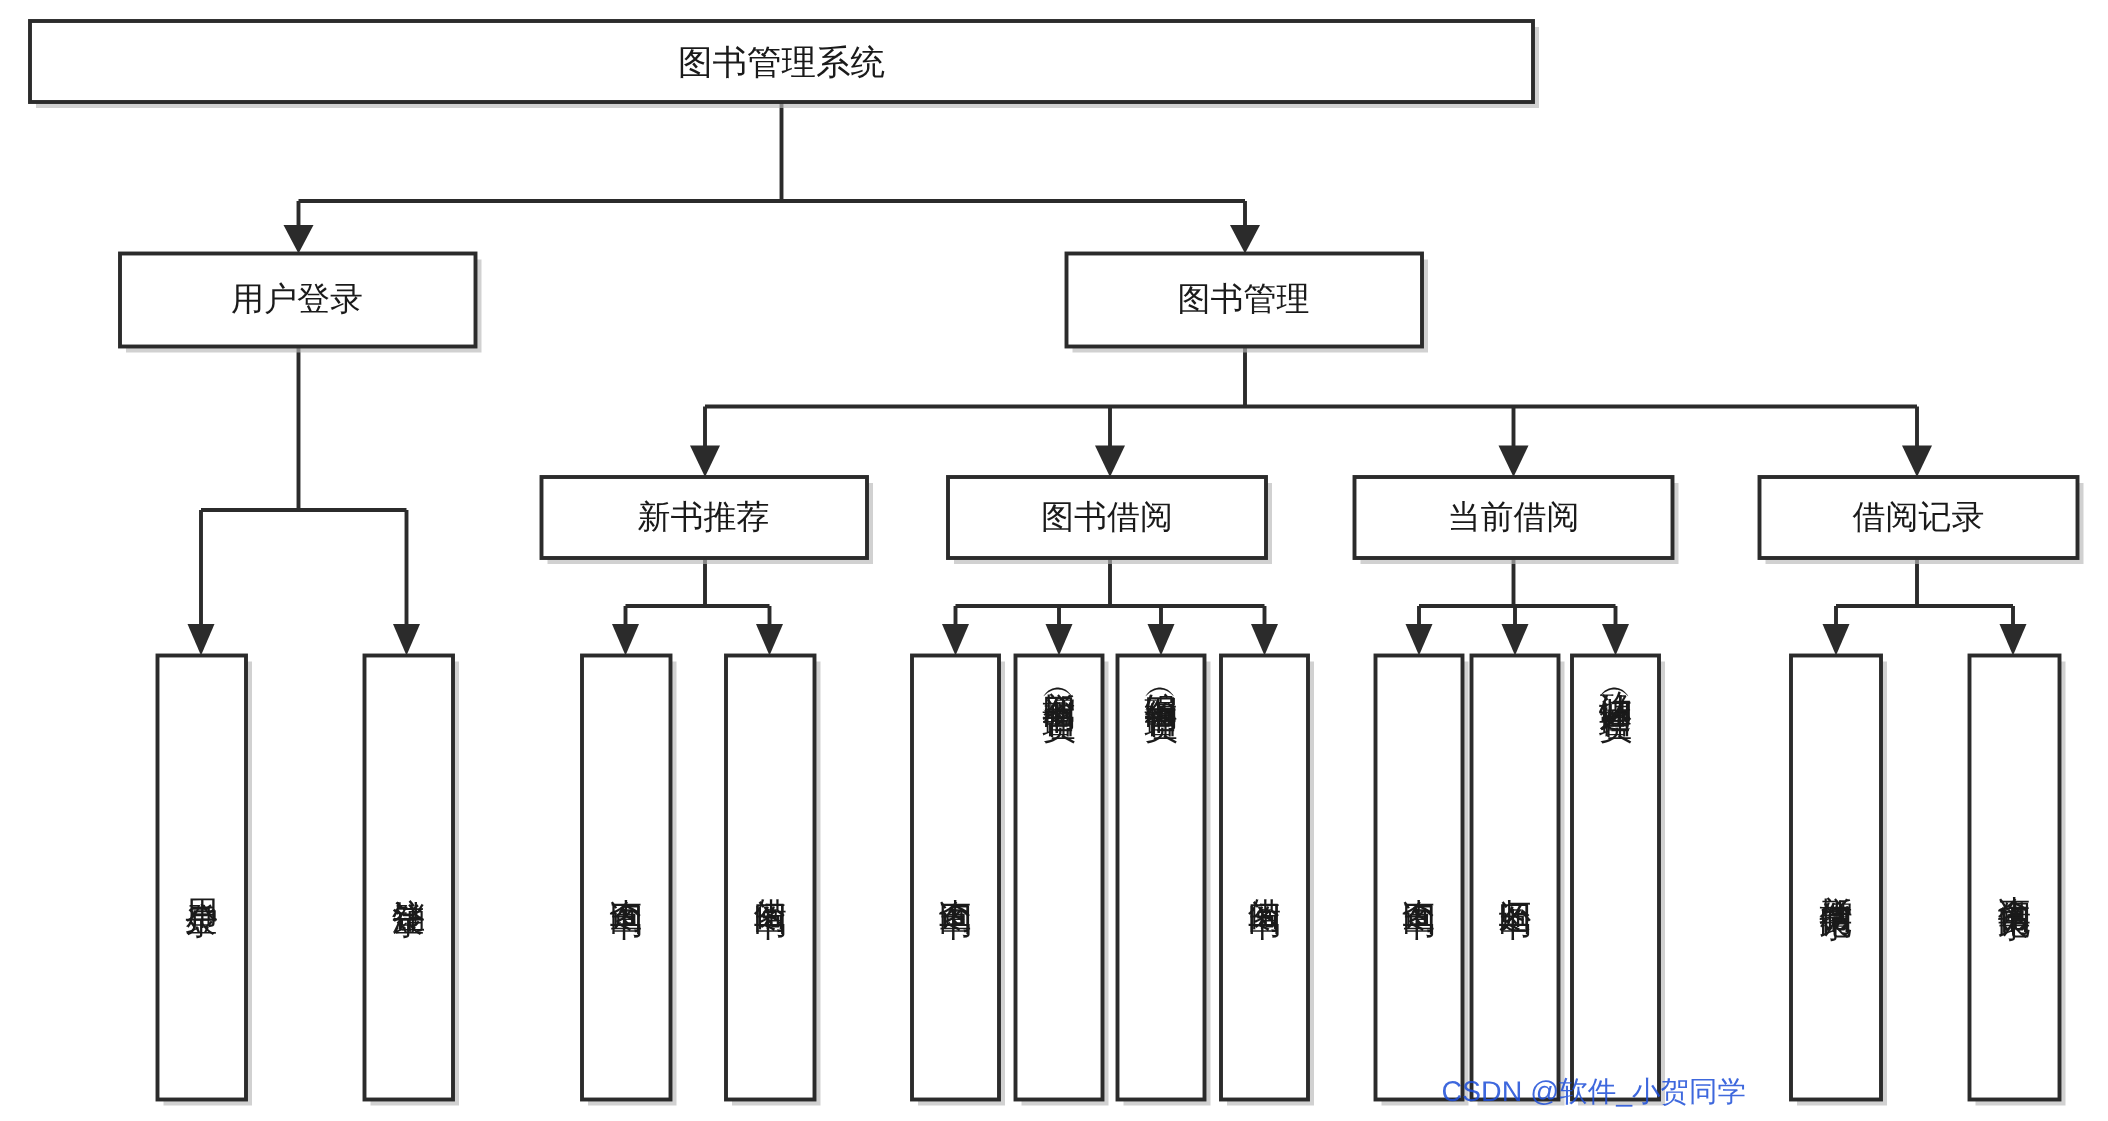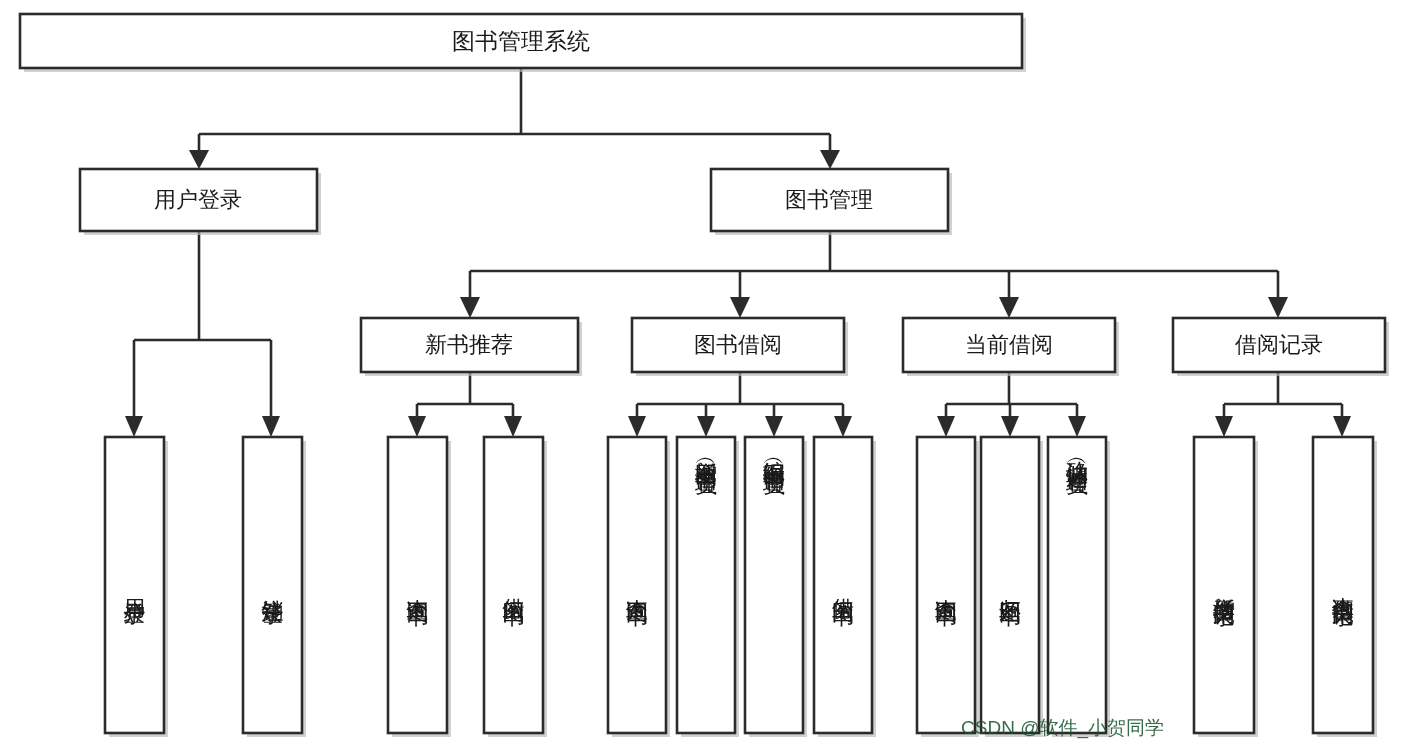--- a/index.html
+++ b/index.html
@@ -73,21 +73,21 @@
     color: #1a1a1a;
     letter-spacing: 2px;
     white-space: nowrap;
   }
   .watermark {
     position: absolute;
     right: 12px;
     bottom: 6px;
     font-family: "Liberation Sans", "DejaVu Sans", sans-serif;
     font-size: 19px;
-    color: #14532d;
+    color: #1d4ed8;
     opacity: 0.85;
     white-space: nowrap;
   }
 </style>
 </head>
 <body>
 
 <div id="diagram-root">
 
   <svg class="diagram" viewBox="0 0 1405 747" xmlns="http://www.w3.org/2000/svg">

